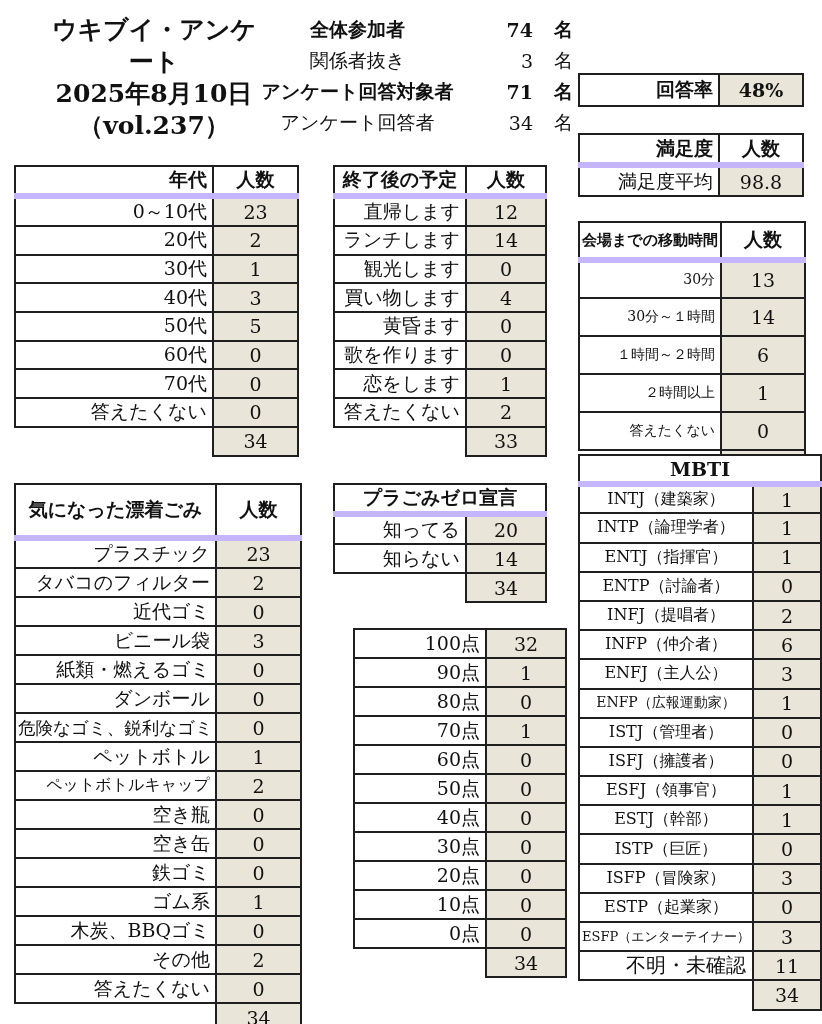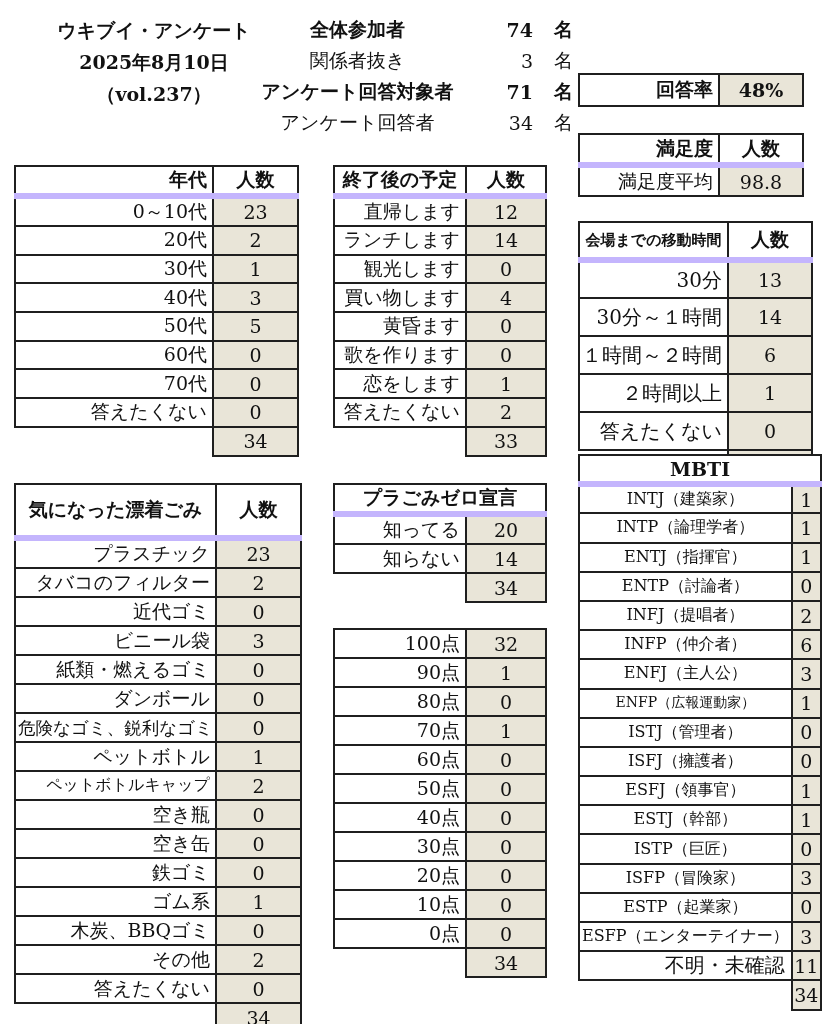--- a/index.html
+++ b/index.html
@@ -5,21 +5,21 @@
   * { margin:0; padding:0; box-sizing:border-box; }
   html,body { background:#ffffff; }
   body {
     width:822px; height:1024px; position:relative; overflow:hidden;
     font-family:"DejaVu Serif","Liberation Serif",serif;
     color:#111111;
   }
   .abs { position:absolute; }
 
   
-  .titleblock { text-align:center; font-weight:bold; font-size:19px; line-height:32px; }
+  .titleblock { text-align:center; font-weight:bold; font-size:25px; line-height:32px; }
 
   
   .stats .srow { display:flex; height:31px; align-items:center; font-size:19px; }
   .stats .srow.bold { font-weight:bold; }
   .stats .slbl { width:215px; text-align:center; white-space:nowrap; }
   .stats .sval { width:68px; text-align:right; }
   .stats .sunit { width:40px; text-align:right; }
 
   
   table.tbl { border-collapse:collapse; table-layout:fixed; }
@@ -38,28 +38,28 @@
   
   .t-resp tr  { height:32px; }
   .t-sat tr   { height:31px; }
   .t-age tr, .t-plans tr { height:28.7px; }
   .t-travel tr { height:38px; }
   .t-litter tr, .t-zero tr, .t-score tr { height:29px; }
   .t-mbti tr  { height:29.2px; }
 
   
   .t-travel thead td.lbl { font-size:15px; text-align:center; padding:0 2px; }
-  .t-travel tbody.rows td.lbl { font-size:20px; }
+  .t-travel tbody.rows td.lbl { font-size:14px; }
   .t-litter thead td.lbl { text-align:center; padding:12px 2px; }
   .t-plans thead td.lbl { text-align:center; padding:0 2px; }
   .t-litter tbody.rows tr:nth-child(7) td.lbl { font-size:17.5px; padding:0 2px; }
   .t-litter tbody.rows tr:nth-child(9) td.lbl { font-size:16px; }
   .t-mbti tbody.rows td.lbl { text-align:center; font-size:16px; padding:0 2px; }
   .t-mbti tbody.rows tr:nth-child(8)  td.lbl { font-size:14px; }
-  .t-mbti tbody.rows tr:nth-child(16) td.lbl { font-size:16px; }
+  .t-mbti tbody.rows tr:nth-child(16) td.lbl { font-size:13px; }
   .t-mbti tbody.rows tr:nth-child(17) td.lbl { text-align:right; font-size:20px; padding-right:6px; }
 </style>
 </head>
 <body>
 
 <div class="sheet">
 
   <div class="titleblock abs" style="left:40px; top:14px; width:228px;">
     <div>ウキブイ・アンケート</div>
     <div>2025年8月10日（vol.237）</div>
@@ -407,21 +407,21 @@
       </tr>
     </tbody>
     <tbody>
       <tr>
         <td class="ghost"></td>
         <td class="val">34</td>
       </tr>
     </tbody>
   </table>
 
-  <table class="tbl t-score abs" style="left:333px; top:628px;">
+  <table class="tbl t-score abs" style="left:353px; top:628px;">
     <colgroup>
         <col style="width:132px">
         <col style="width:80px">
       </colgroup>
     <tbody class="rows">
       <tr>
         <td class="lbl">100点</td>
         <td class="val">32</td>
       </tr>
 

